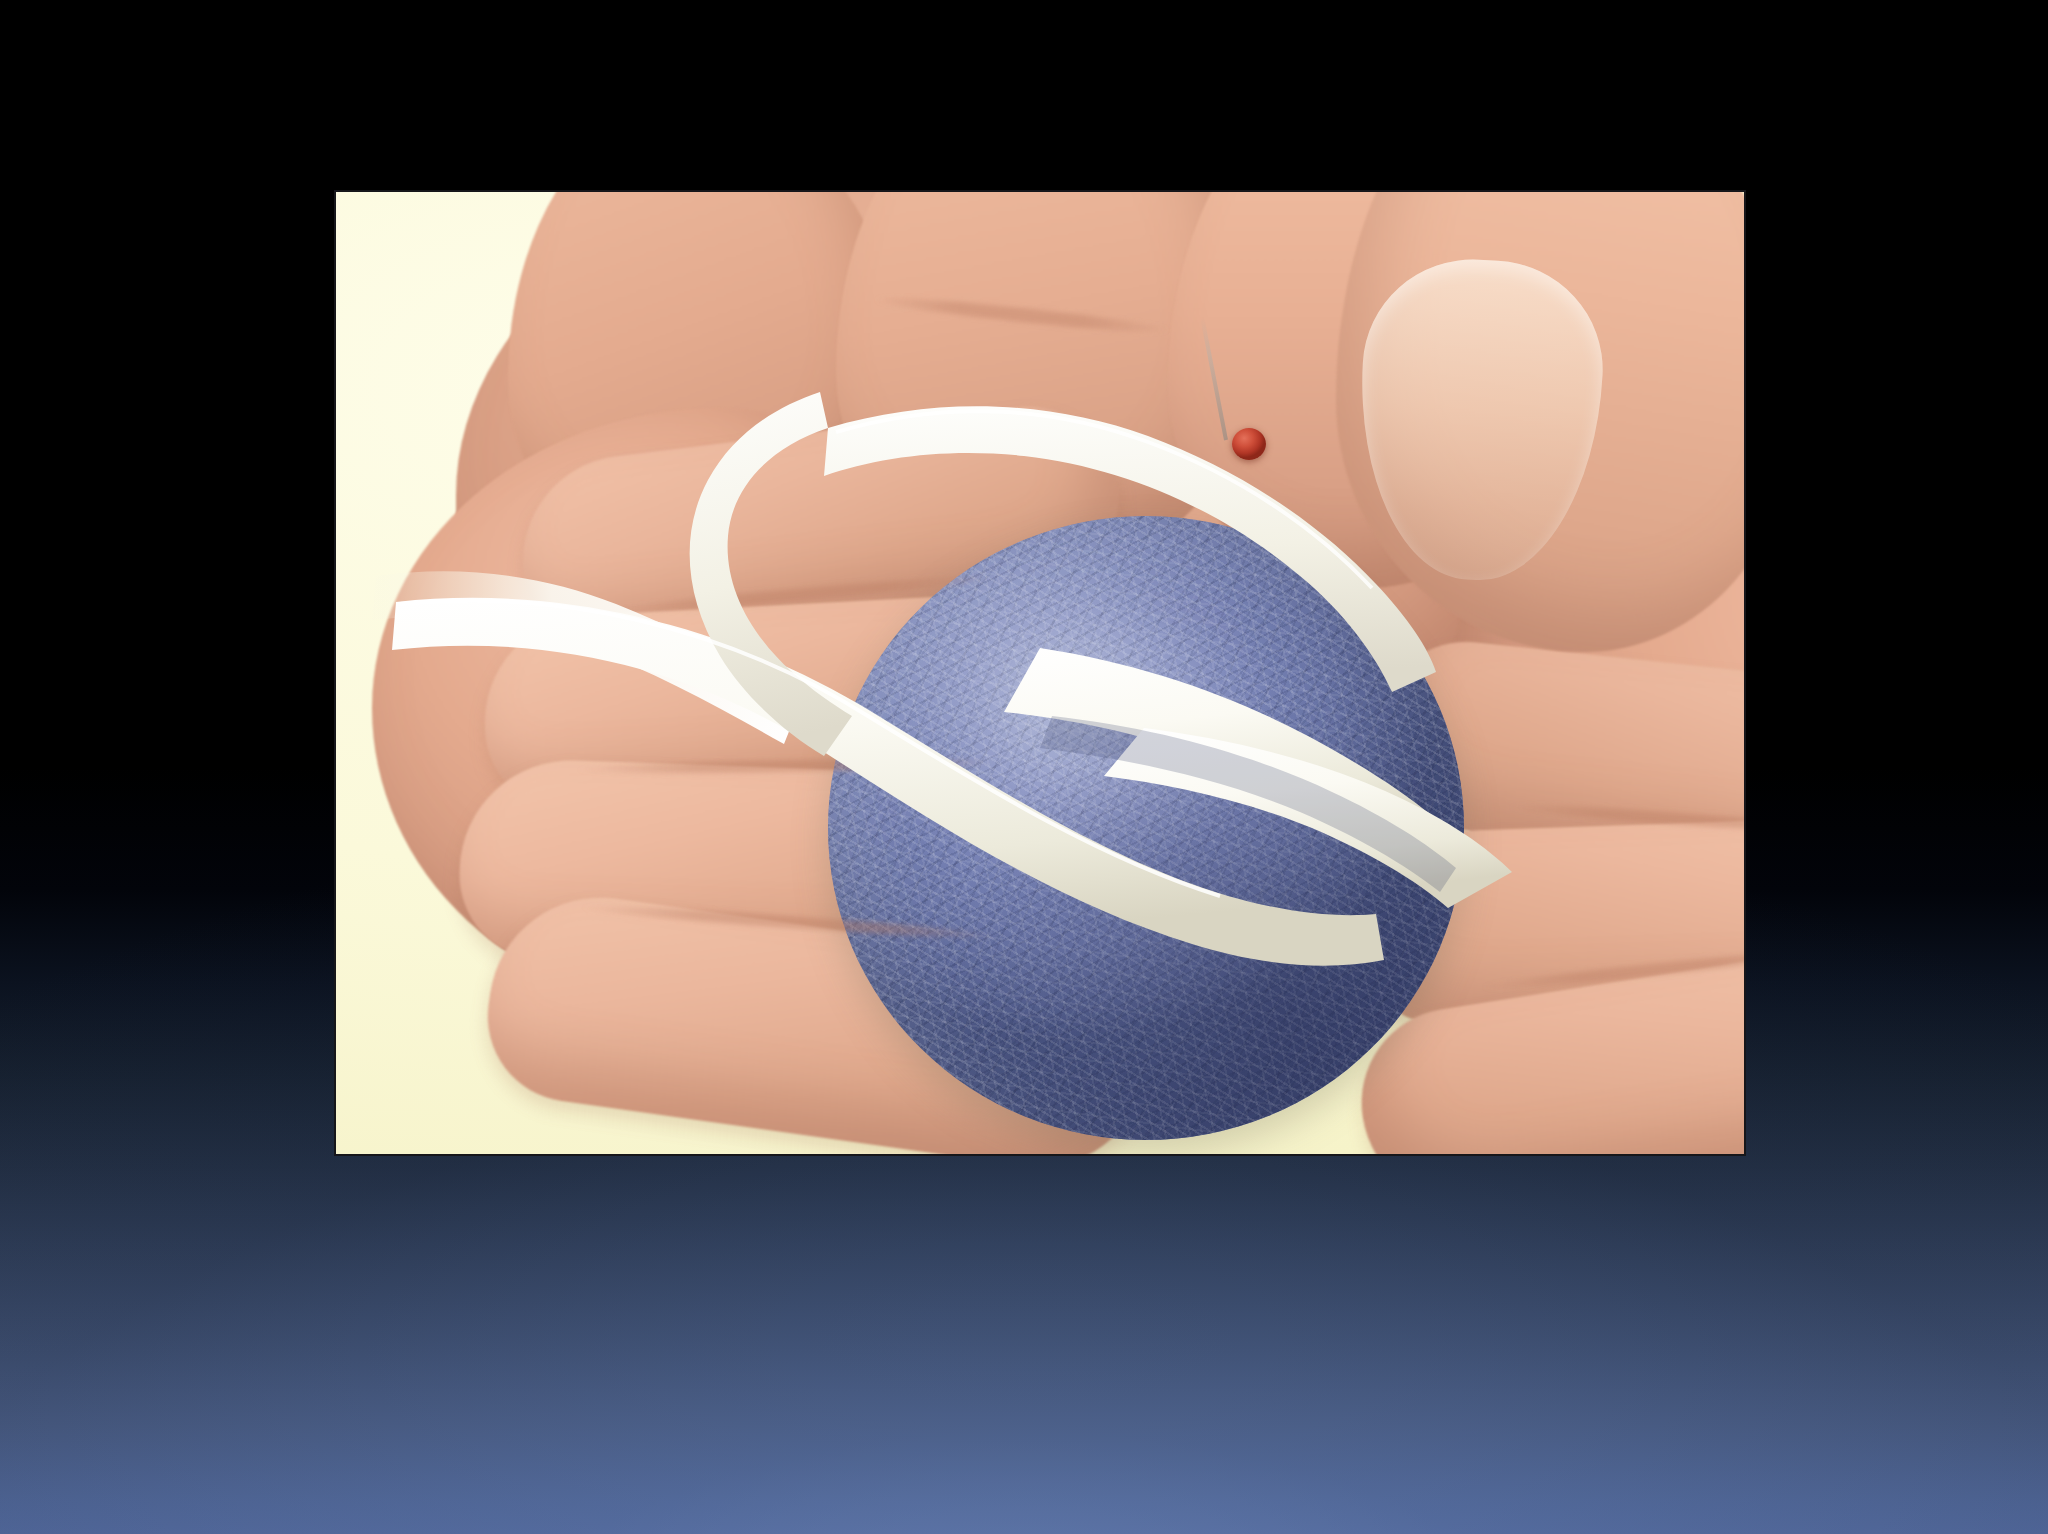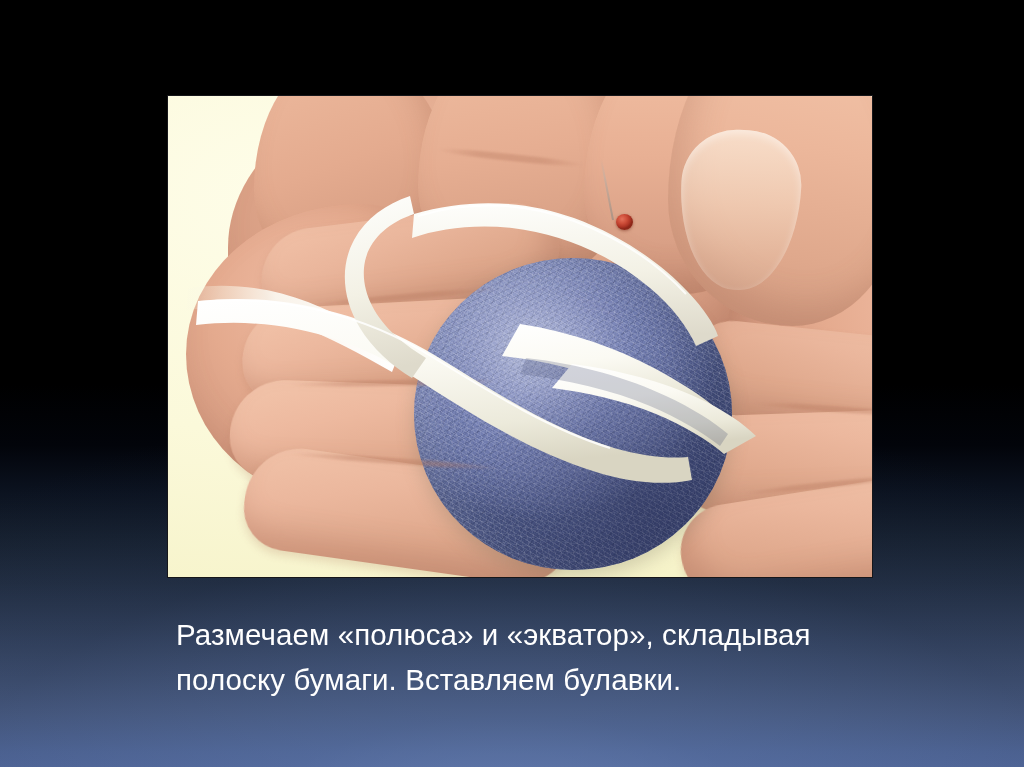--- a/index.html
+++ b/index.html
@@ -416,15 +416,14 @@
         <path d="M 32 206 C 112 198 196 218 266 262 C 328 300 384 334 442 352" fill="none" stroke="rgba(255,255,255,0.85)" stroke-width="2"></path>
         <path d="M 250 120 C 304 104 358 107 406 125 C 452 142 490 168 518 198" fill="none" stroke="rgba(255,255,255,0.8)" stroke-width="2"></path>
       </svg>
 
       <div id="pin-shaft"></div>
       <div id="pin-head"></div>
 
     </div>
   </div>
 
-  <div id="caption">Размечаем «полюса» и «экватор», складывая полоску бумаги. Вставляем булавки.</div>
 
 </div>
 
 </body></html>

